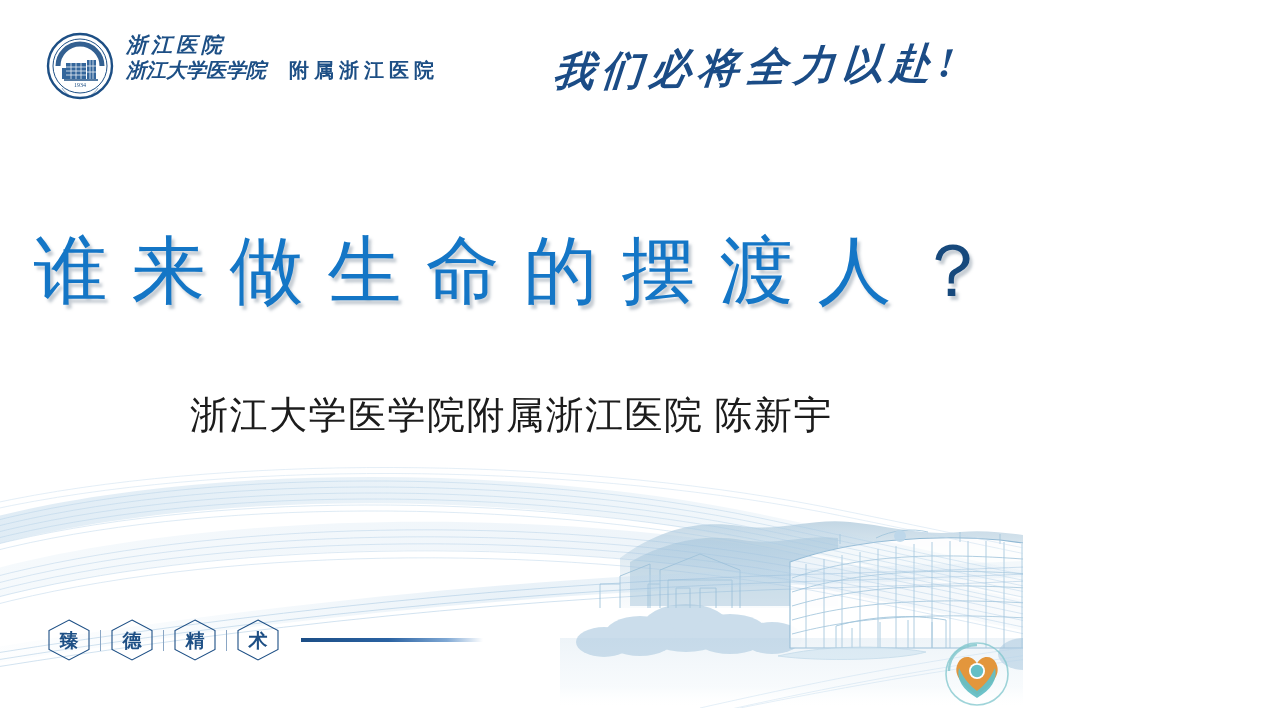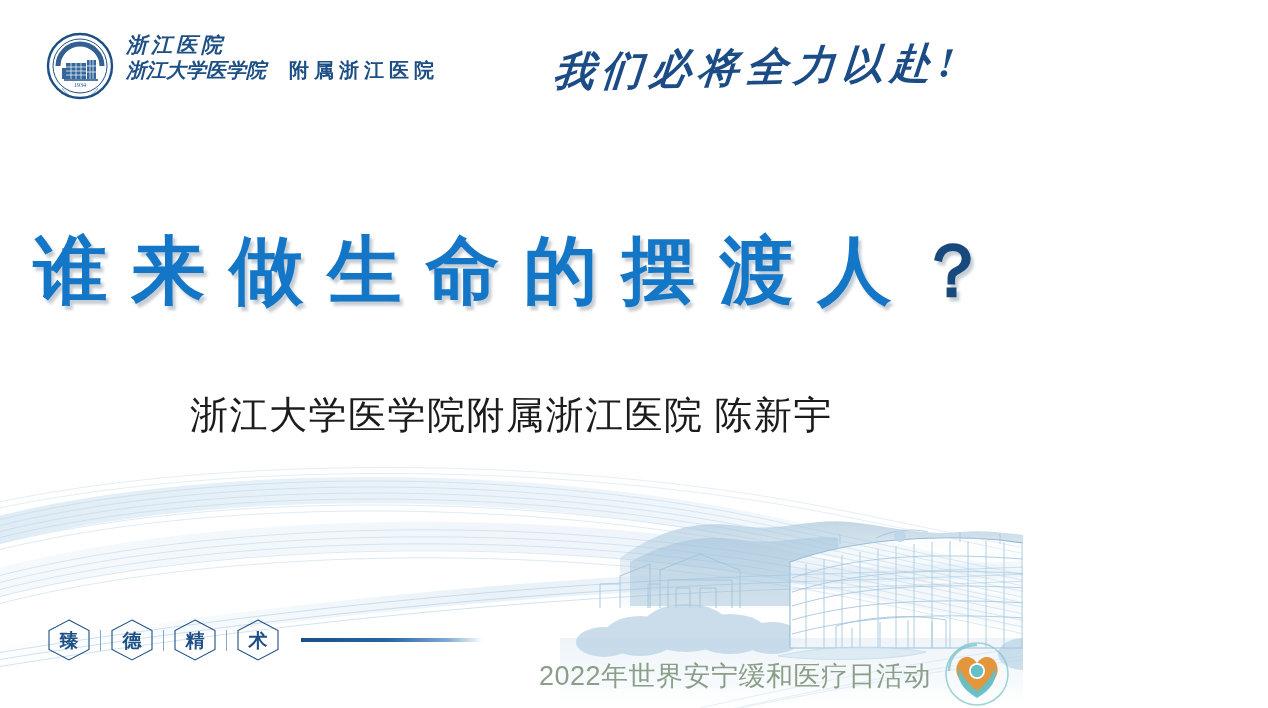--- a/index.html
+++ b/index.html
@@ -92,21 +92,21 @@
 
   
   .main-title {
     position: absolute;
     left: 0;
     right: 0;
     top: 232px;
     text-align: center;
     font-family: "Liberation Serif", serif;
     font-size: 74px;
-    font-weight: bold;
+    font-weight: normal;
     color: #1476c6;
     letter-spacing: 24px;
     text-indent: 24px;
     white-space: nowrap;
     text-shadow: 3px 4px 3px rgba(90, 110, 130, 0.35);
     line-height: 1.05;
   }
   .main-title .qmark {
     color: #17497c;
     font-family: "Liberation Sans", sans-serif;
@@ -422,21 +422,20 @@
     <div class="motto-sep"></div>
     <div class="hexbadge">
       <svg class="hexsvg" width="46" height="44" viewBox="0 0 46 44">
         <polygon points="23,2 43,12.5 43,31.5 23,42 3,31.5 3,12.5" fill="none" stroke="#1d4f85" stroke-width="1.1"></polygon>
       </svg>
       <span class="hexchar">术</span>
     </div>
     <div class="motto-rule"></div>
   </div>
 
-  <div class="event-label">2022年世界安宁缓和医疗日活动</div>
 
   <svg class="event-logo" viewBox="0 0 76 67">
     <circle cx="38" cy="33" r="31" fill="none" stroke="#7fc6cc" stroke-width="1.6" opacity="0.75"></circle>
     <path d="M38,54 C20,42 14,32 19,22 C23,14 34,14 38,23 C42,14 53,14 57,22 C62,32 56,42 38,54 Z" fill="#e3963c"></path>
     <path d="M38,57 C24,49 17,38 20,27 C26,40 32,45 38,50 C44,45 50,40 56,27 C59,38 52,49 38,57 Z" fill="#64bfc6" opacity="0.95"></path>
     <circle cx="38" cy="30" r="8" fill="#ffffff"></circle>
     <circle cx="38" cy="30" r="6.2" fill="#64bfc6"></circle>
     <path d="M10,30 C10,14 22,4 38,4" fill="none" stroke="#7fc6cc" stroke-width="2.4" opacity="0.8"></path>
   </svg>
 

